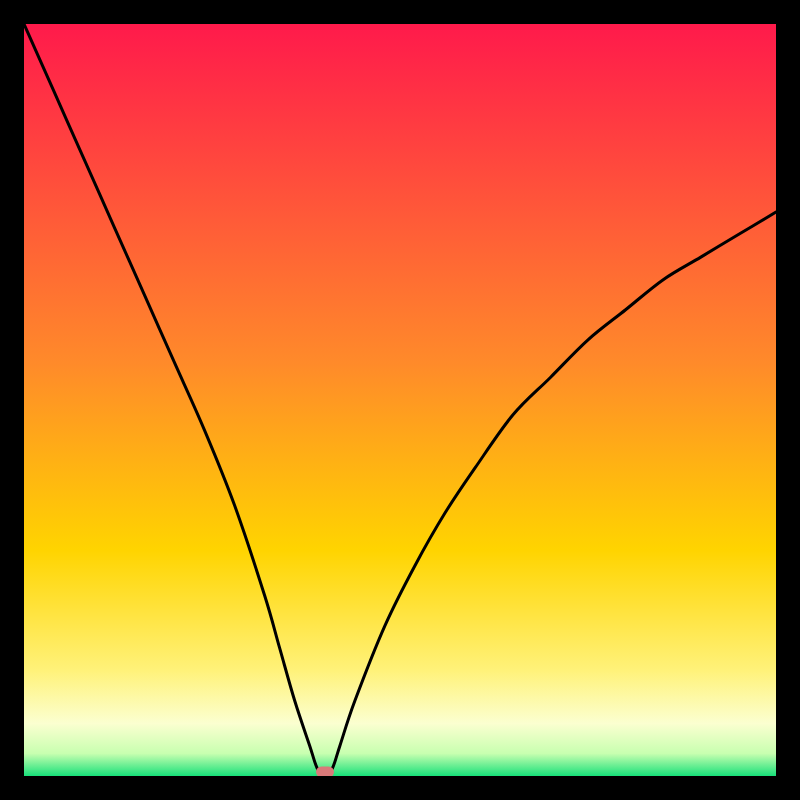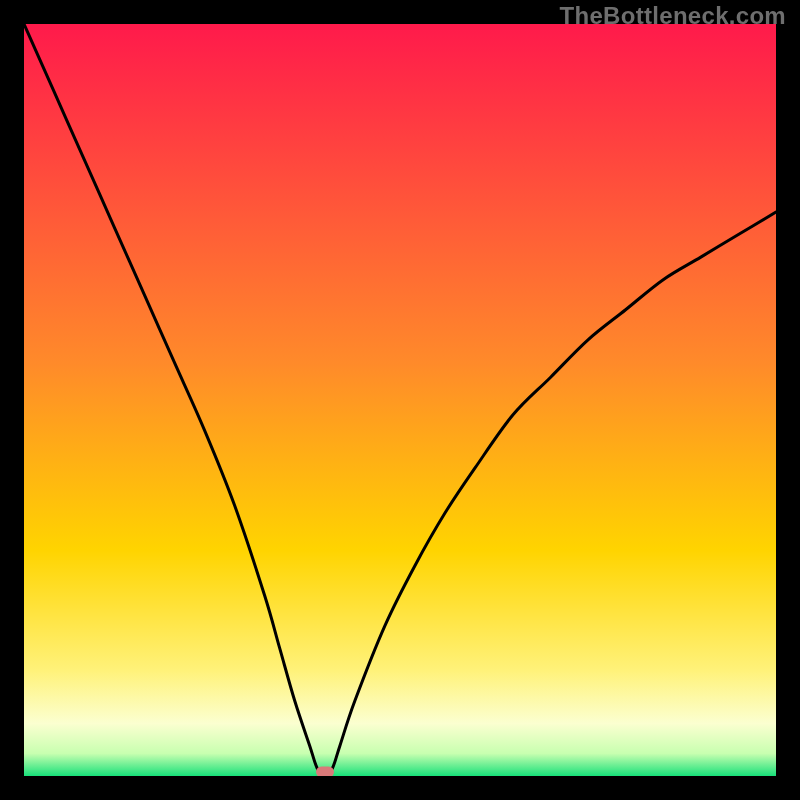--- a/index.html
+++ b/index.html
@@ -43,21 +43,20 @@
     height: 11px;
     background: #d97a7a;
     border-radius: 6px;
     transform: translate(-50%, -50%);
   }
 </style>
 </head>
 <body>
 
 <div class="frame">
-  <div class="watermark">TheBottleneck.com</div>
   <div class="plot-area">
     <svg class="gradient" viewBox="0 0 752 752" preserveAspectRatio="none">
       <defs>
         <linearGradient id="bg" x1="0" y1="0" x2="0" y2="1">
             <stop offset="0%" stop-color="#ff1a4b"></stop>
             <stop offset="45%" stop-color="#ff8a2a"></stop>
             <stop offset="70%" stop-color="#ffd400"></stop>
             <stop offset="86%" stop-color="#fff27a"></stop>
             <stop offset="93%" stop-color="#fbffd0"></stop>
             <stop offset="97%" stop-color="#c8ffb0"></stop>

